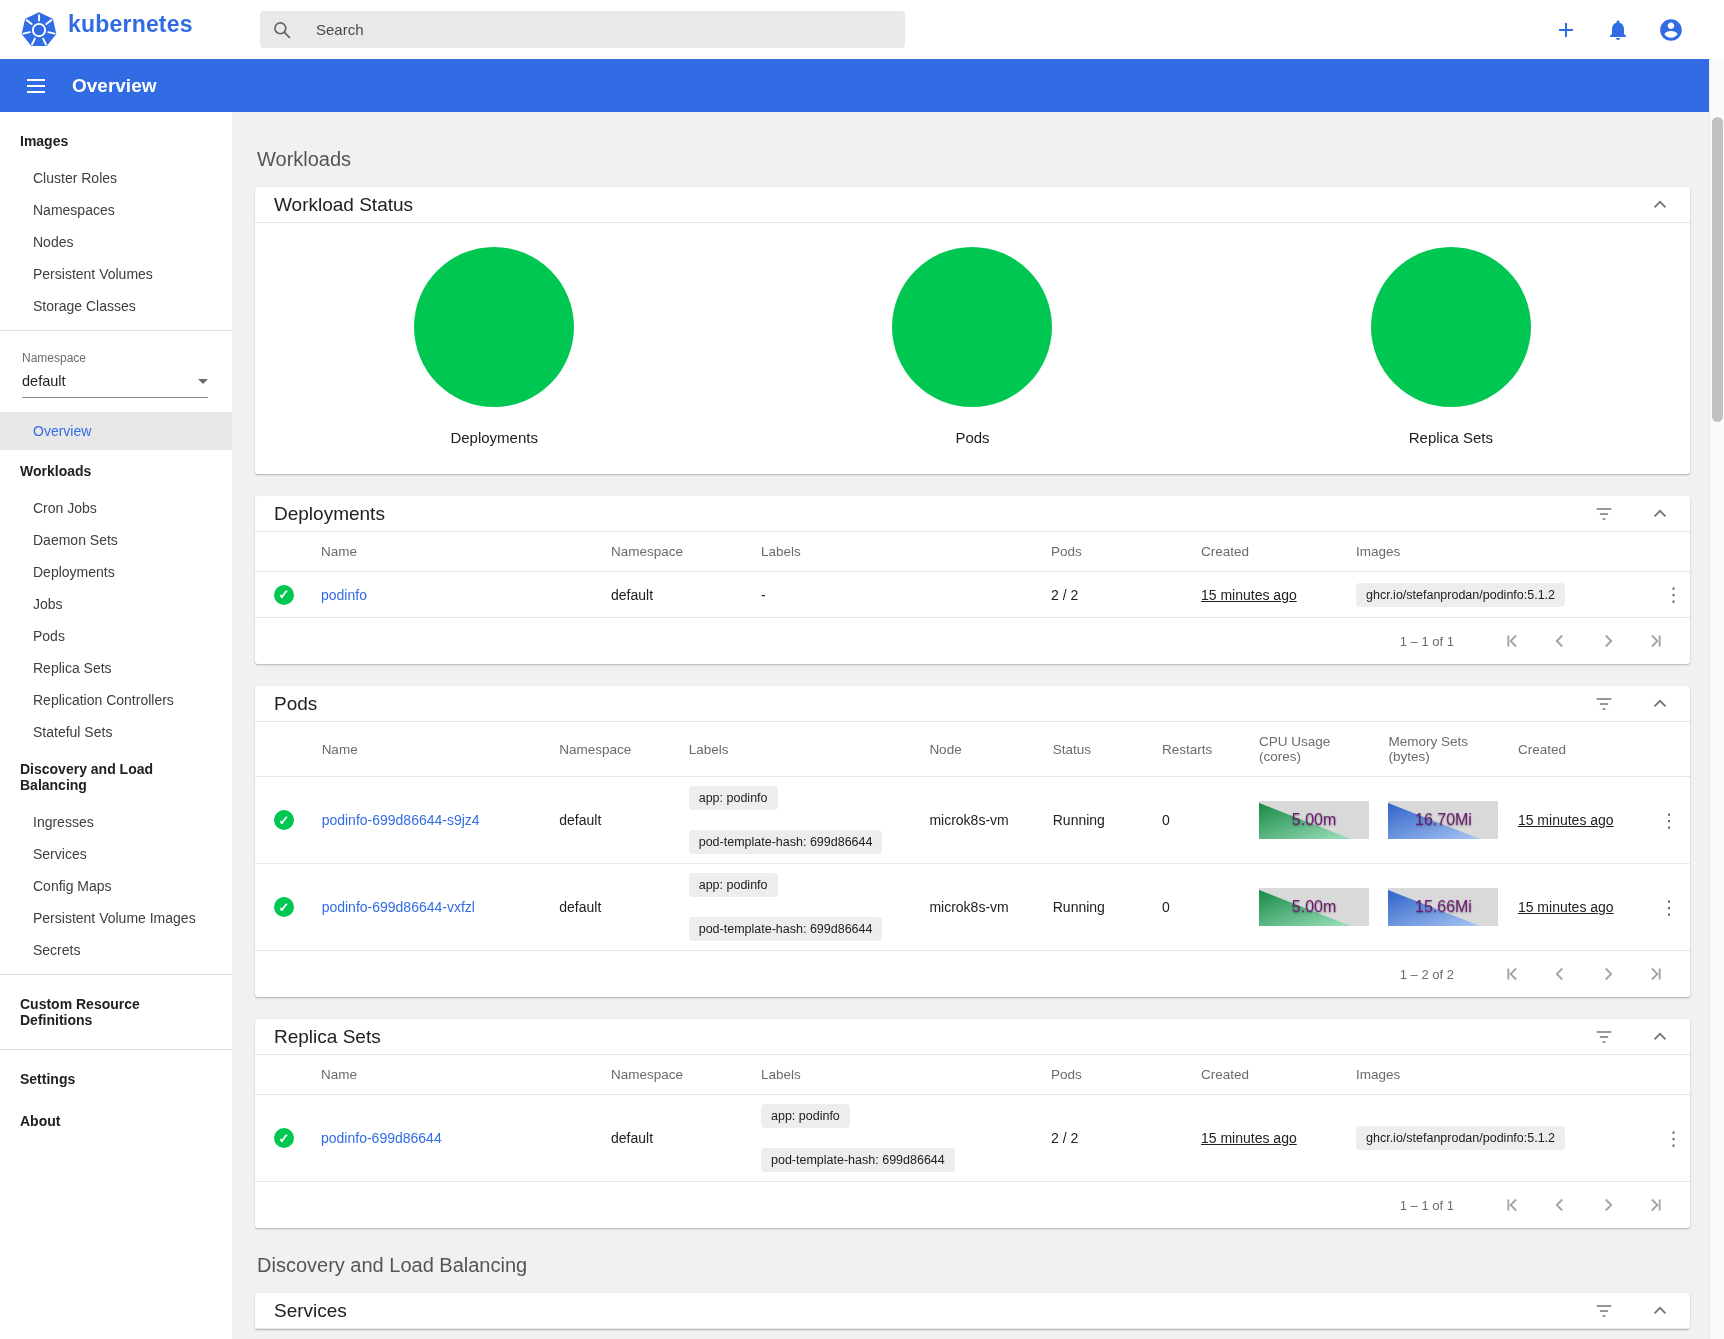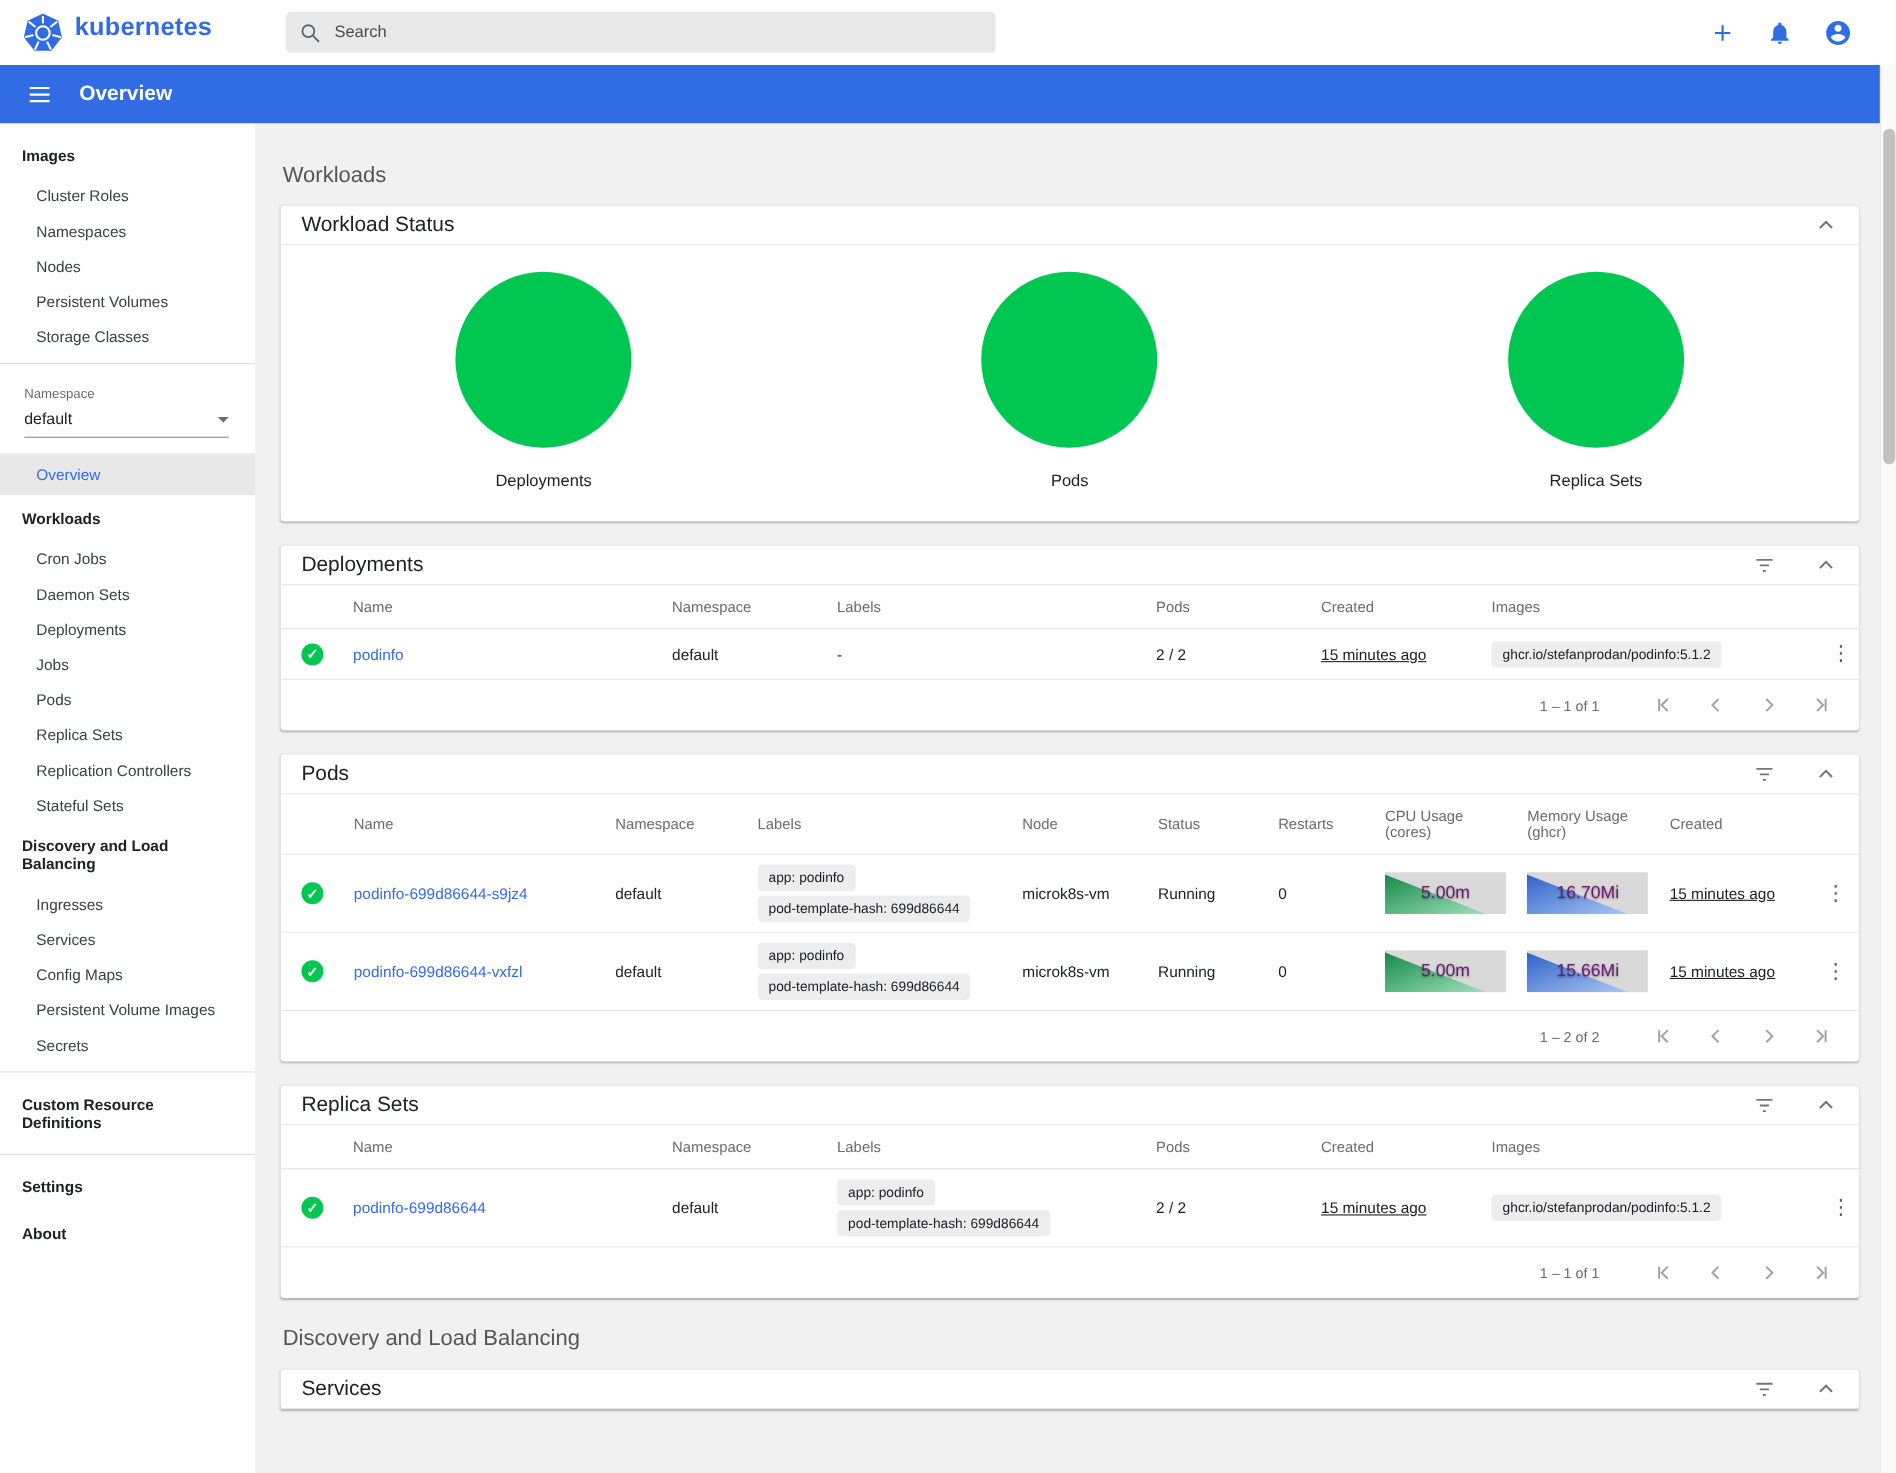--- a/index.html
+++ b/index.html
@@ -5,21 +5,21 @@
   * { box-sizing: border-box; }
   html,body { width:1724px; height:1339px; margin:0; overflow:hidden;
     font-family:"Liberation Sans", sans-serif; background:#f1f1f1; color:#202124; }
 
   
   .topbar { position:absolute; top:0; left:0; width:100%; height:59px; background:#fff;
     display:flex; align-items:center; z-index:30; }
   .brand { display:flex; align-items:flex-start; gap:10px; padding-left:20px; width:232px; cursor:pointer; }
   .brand-text { color:#326ce5; font-size:23px; font-weight:bold; letter-spacing:.2px; }
   .search { position:absolute; left:260px; top:11px; width:645px; height:37px; background:#e9e9e9;
-    border-radius:4px; display:flex; align-items:center; padding:0 12px; gap:10px; }
+    border-radius:4px; display:flex; align-items:center; padding:0 12px; gap:22px; }
   .search input { border:none; background:transparent; outline:none; font-size:15px; color:#202124;
     flex:1; font-family:inherit; }
   .search input::placeholder { color:#4a4a4a; }
   .topbar-actions { margin-left:auto; display:flex; align-items:center; gap:28px; padding-right:40px; }
   .icon-btn { background:none; border:none; padding:0; cursor:pointer; display:inline-flex;
     align-items:center; justify-content:center; }
 
   
   .bluebar { position:absolute; top:59px; left:0; width:100%; height:53px; background:#326ce5;
     display:flex; align-items:center; gap:24px; padding-left:24px; z-index:20; }
@@ -55,21 +55,21 @@
 
   table { width:100%; border-collapse:collapse; table-layout:fixed; }
   th { font-size:13.5px; color:#6b6b6b; font-weight:normal; text-align:left; padding:12px 10px;
     border-bottom:1px solid #e6e6e6; }
   td { font-size:14px; color:#202124; padding:9px 10px; vertical-align:middle; overflow:hidden; }
   tbody tr:not(:last-child) td { border-bottom:1px solid #ececec; }
   td.icon-cell, th.icon-cell { padding-left:19px; }
   .link { color:#326ce5; text-decoration:none; cursor:pointer; }
   .chip { display:inline-block; background:#ededed; border-radius:4px; padding:5px 10px;
     font-size:12.5px; color:#202124; white-space:nowrap; }
-  .chip-stack { display:flex; flex-direction:column; align-items:flex-start; gap:4px; }
+  .chip-stack { display:flex; flex-direction:column; align-items:flex-start; gap:20px; }
   .created { text-decoration:underline; }
   .check { display:inline-flex; width:20px; height:20px; border-radius:50%; background:#00c752;
     color:#fff; align-items:center; justify-content:center; font-size:13px; font-weight:bold; }
   .kebab { background:none; border:none; font-size:19px; color:#5f6368; cursor:pointer;
     line-height:1; padding:4px 8px; }
 
   .paginator { display:flex; align-items:center; justify-content:flex-end; height:47px;
     border-top:1px solid #e6e6e6; padding-right:10px; font-size:13px; color:#6b6b6b; }
   .paginator .pages { margin-right:34px; }
   .pg-btn { background:none; border:none; padding:2px; margin:0 11px; display:inline-flex; cursor:pointer; }
@@ -330,21 +330,21 @@
       <thead>
           <tr>
         <th class="icon-cell"></th>
         <th>Name</th>
         <th>Namespace</th>
         <th>Labels</th>
         <th>Node</th>
         <th>Status</th>
         <th>Restarts</th>
         <th>CPU Usage (cores)</th>
-        <th>Memory Usage (ghcr)</th>
+        <th>Memory Sets (bytes)</th>
         <th>Created</th>
         <th></th>
       </tr>
         </thead>
       <tbody>
         <tr>
           <td class="icon-cell"><span class="check">✓</span></td>
           <td><a class="link">podinfo-699d86644-s9jz4</a></td>
           <td>default</td>
           <td>

